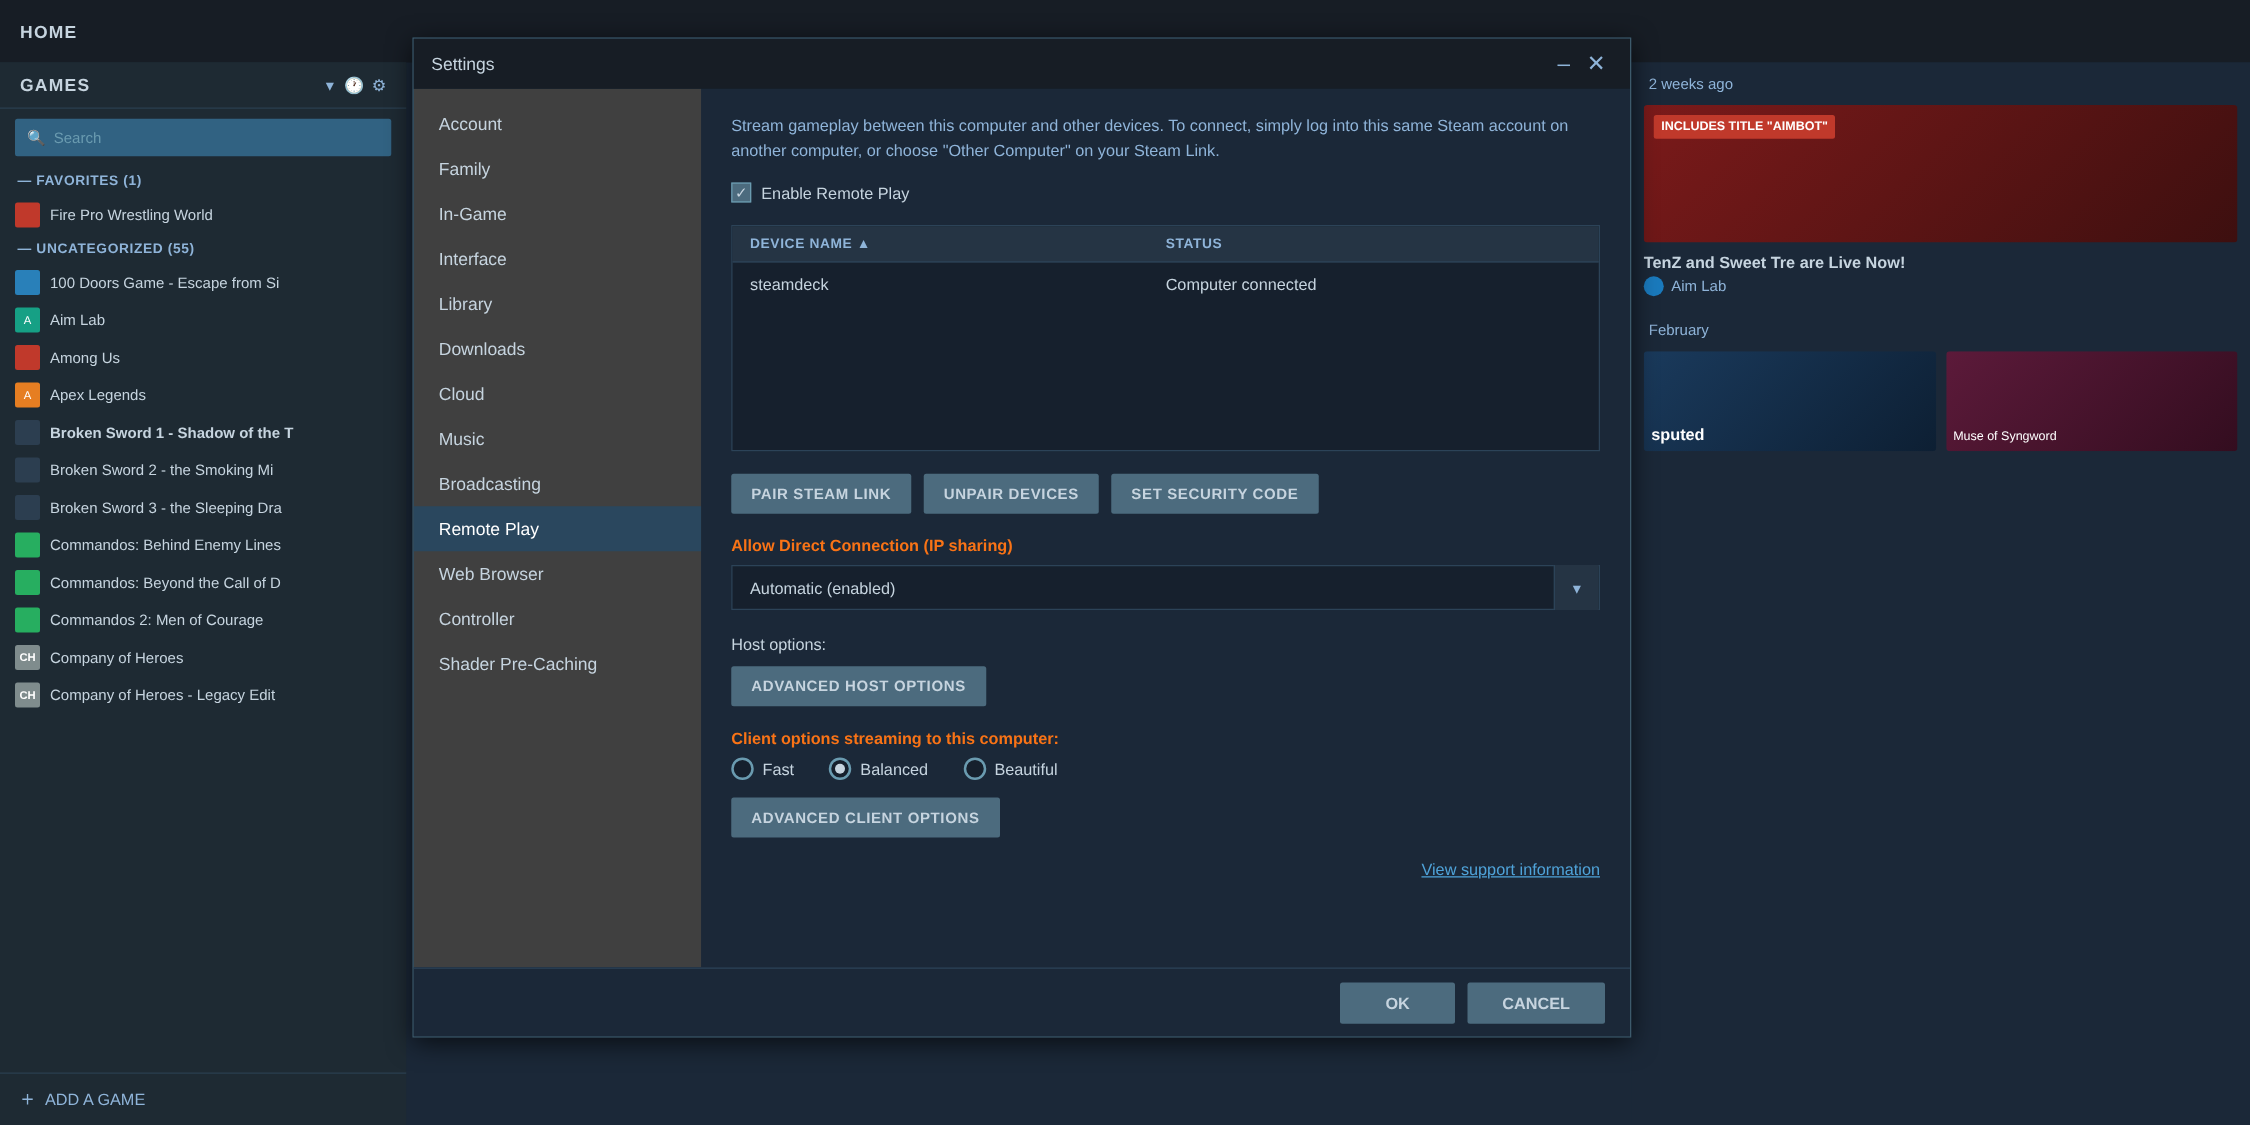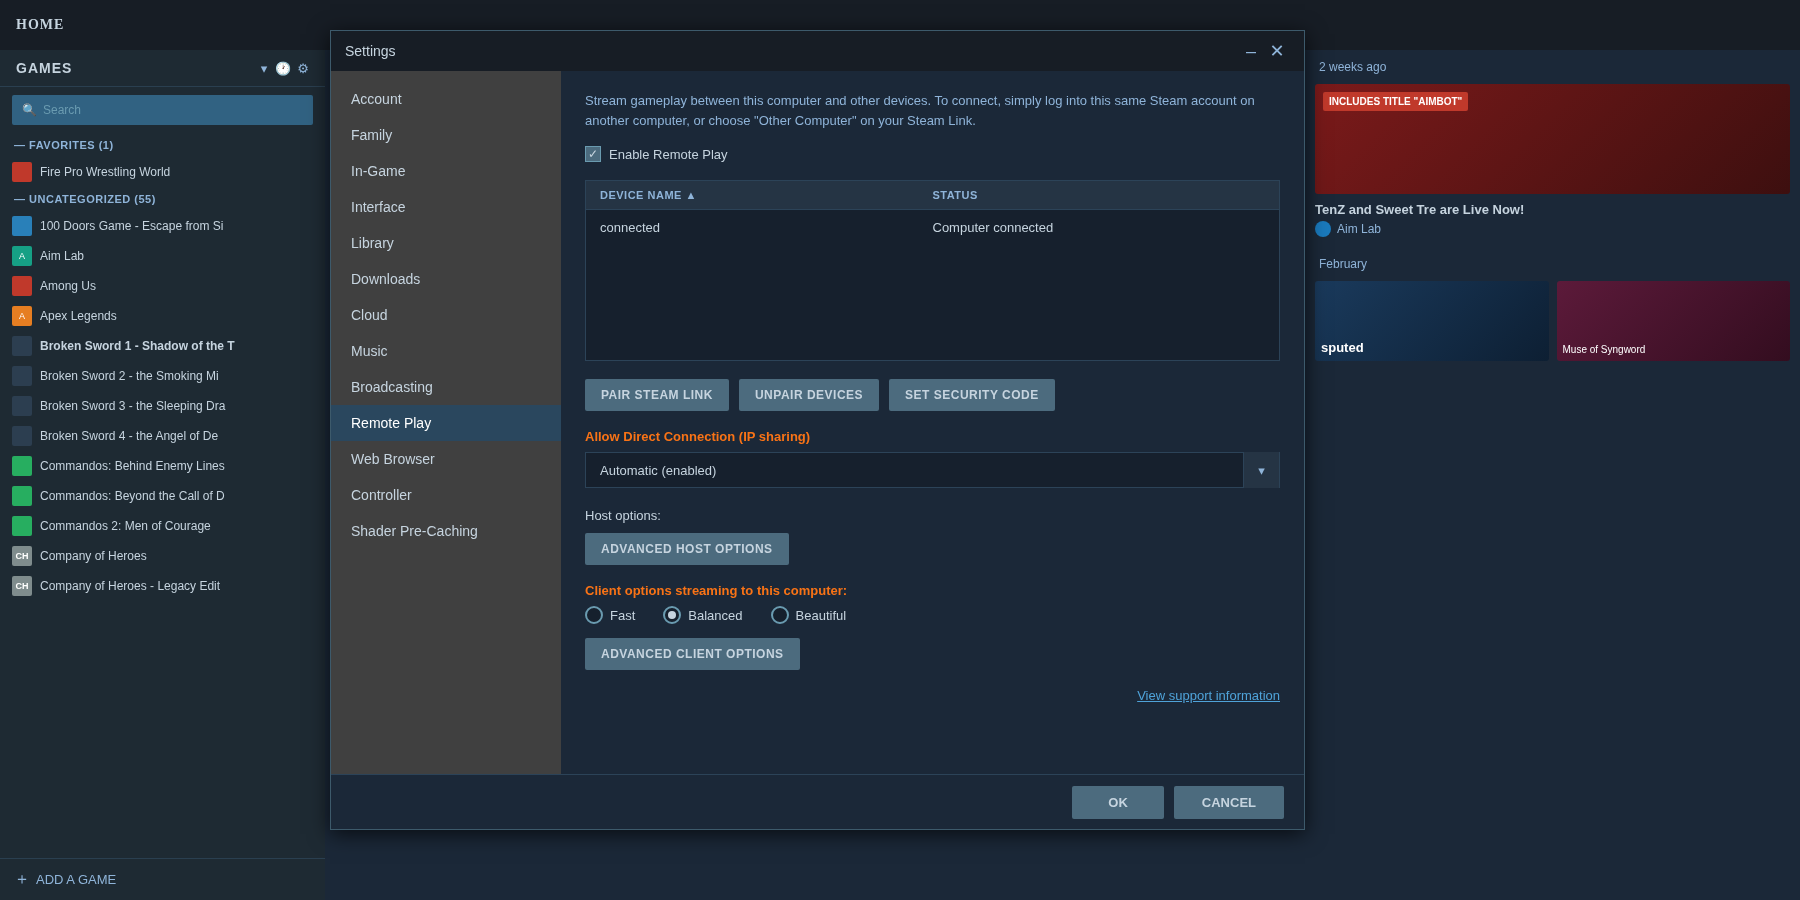--- a/index.html
+++ b/index.html
@@ -26,21 +26,20 @@
     
     .top-bar {
       position: absolute;
       top: 0; left: 0;
       width: 1800px;
       height: 50px;
       background: #171d25;
       display: flex;
       align-items: center;
       padding: 0 16px;
-      font-family: Liberation Serif, serif;
     }
     .home-label {
       color: #c6d4df;
       font-size: 14px;
       font-weight: bold;
       letter-spacing: 1px;
     }
 
     
     .sidebar {
@@ -494,24 +493,20 @@
         <div class="game-icon icon-dark"></div>
         <span>Broken Sword 1 - Shadow of the T</span>
       </div>
       <div class="game-item">
         <div class="game-icon icon-dark"></div>
         <span>Broken Sword 2 - the Smoking Mi</span>
       </div>
       <div class="game-item">
         <div class="game-icon icon-dark"></div>
         <span>Broken Sword 3 - the Sleeping Dra</span>
-      </div>
-      <div class="game-item">
-        <div class="game-icon icon-dark"></div>
-        <span>Broken Sword 4 - the Angel of De</span>
       </div>
       <div class="game-item">
         <div class="game-icon icon-green"></div>
         <span>Commandos: Behind Enemy Lines</span>
       </div>
       <div class="game-item">
         <div class="game-icon icon-green"></div>
         <span>Commandos: Beyond the Call of D</span>
       </div>
       <div class="game-item">
@@ -600,21 +595,21 @@
         <div class="device-table">
           <div class="device-table-header">
             <span class="col-device">
               <span>DEVICE NAME</span>
               <span> ▲</span>
             </span>
             <span class="col-status">STATUS</span>
           </div>
           <div class="device-table-body">
             <div class="device-row">
-              <span class="col-device">connected</span>
+              <span class="col-device">steamdeck</span>
               <span class="col-status">Computer connected</span>
             </div>
           </div>
         </div>
 
         <div class="btn-row">
           <button class="btn-steam">PAIR STEAM LINK</button>
           <button class="btn-steam">UNPAIR DEVICES</button>
           <button class="btn-steam">SET SECURITY CODE</button>
         </div>

